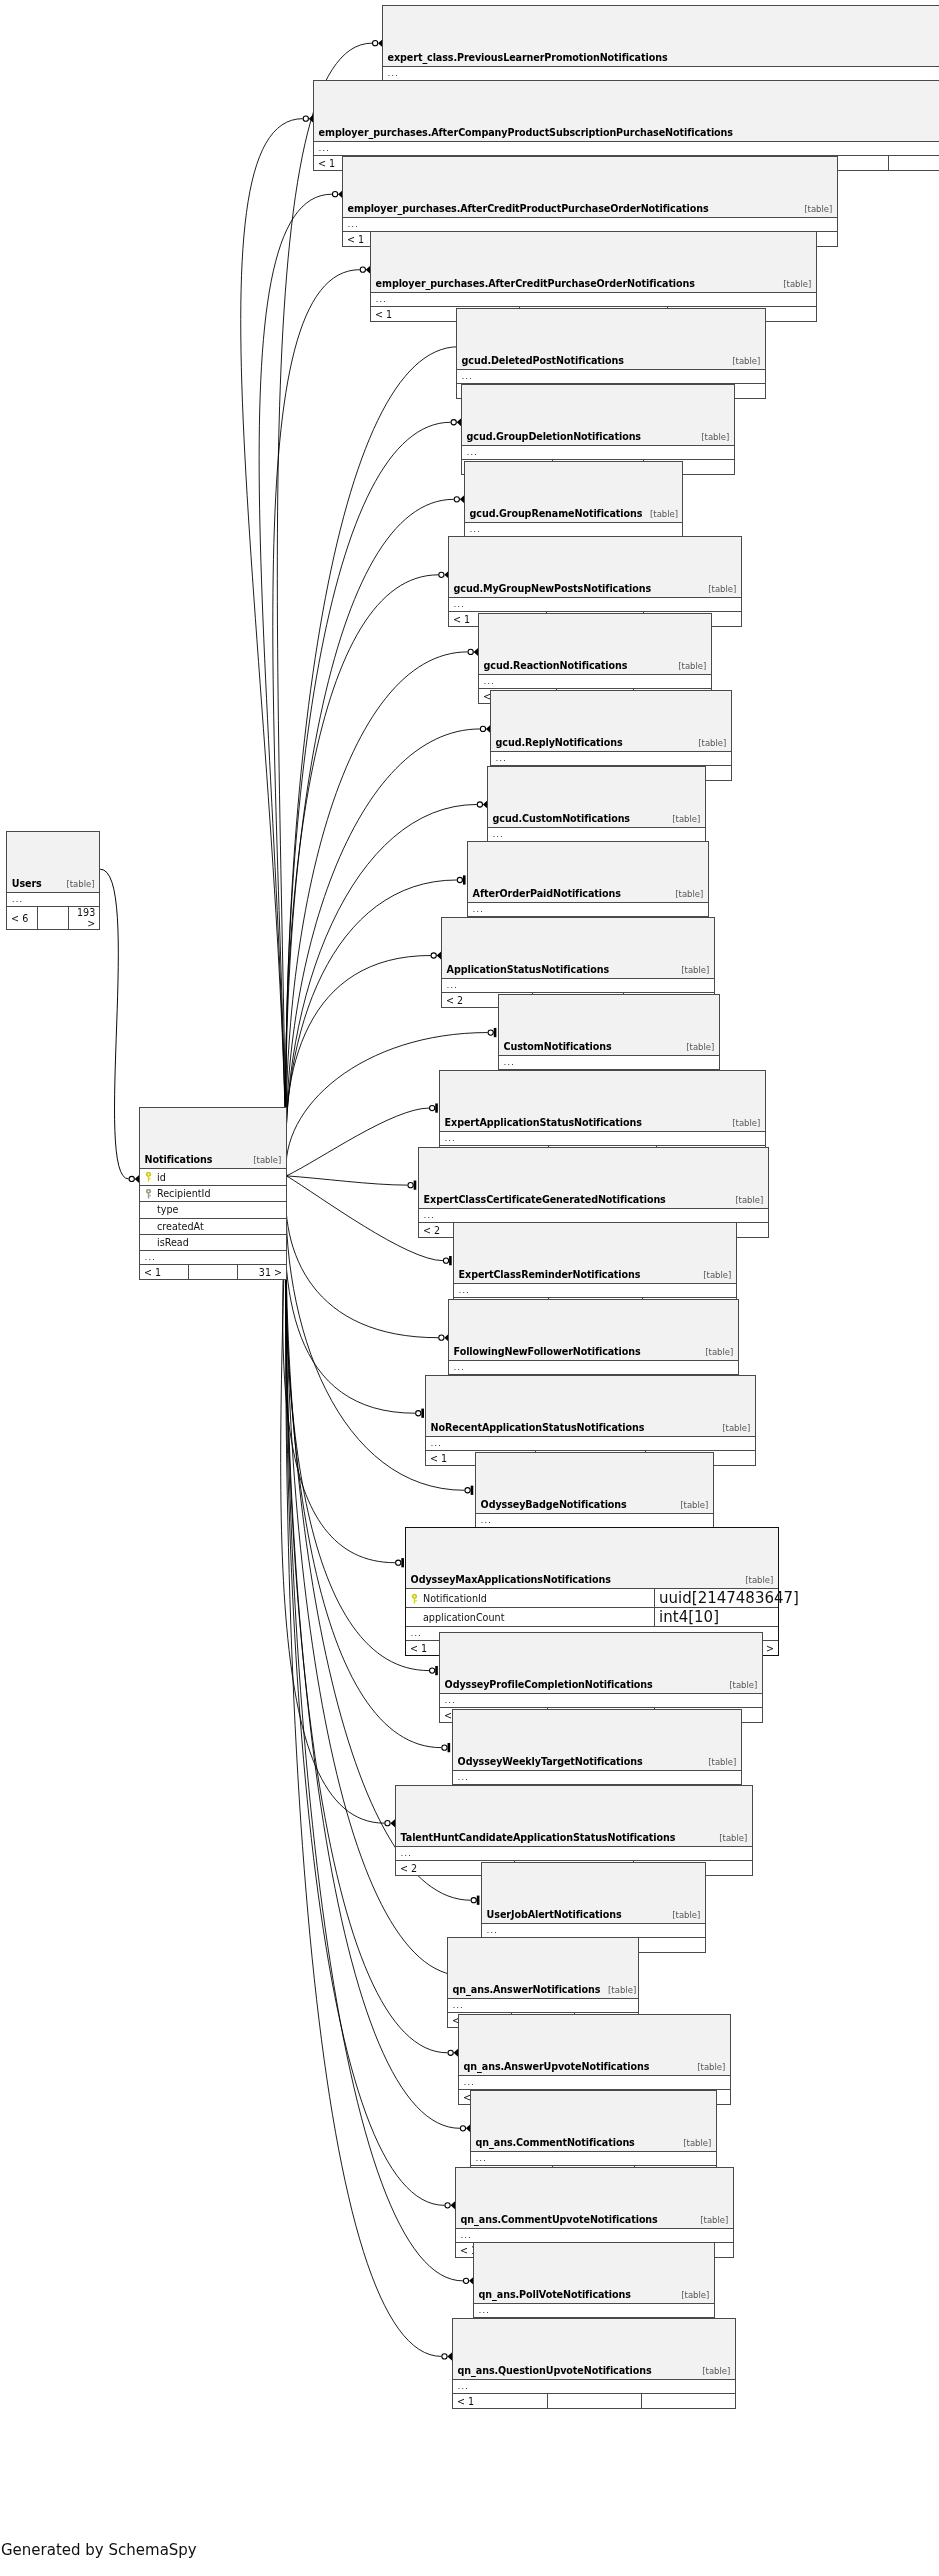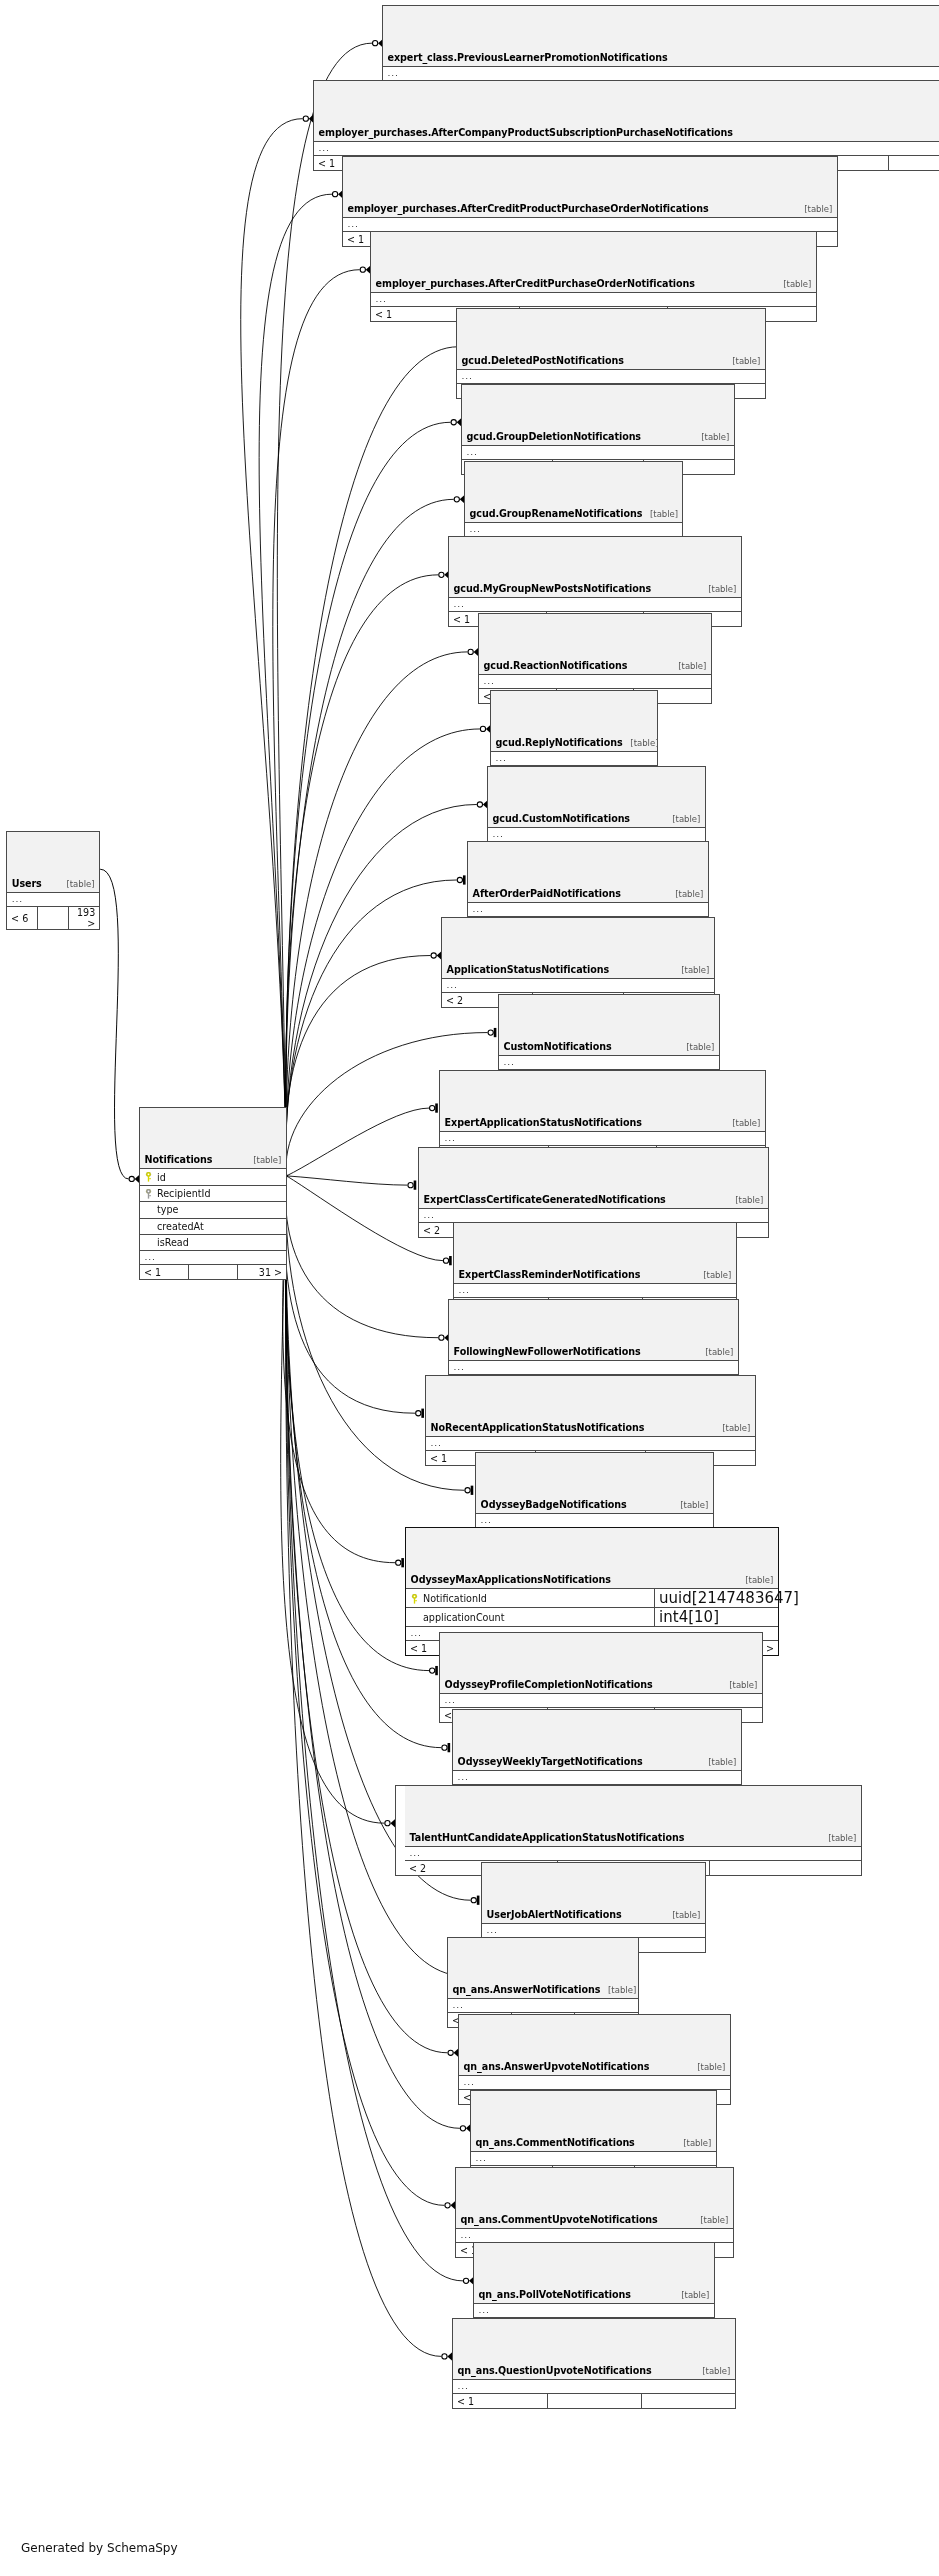--- a/index.html
+++ b/index.html
@@ -114,23 +114,23 @@
     padding: 0 3.9px;
     font-size: 9.6px;
     color: #111;
     border-bottom: none;
   }
   .foot-row td.f-left { border-left: none; text-align: left; }
   .foot-row td.f-mid { text-align: center; }
   .foot-row td.f-right { border-right: none; text-align: right; }
   .footer-note {
     position: absolute;
-    left: 21px;
+    left: 1px;
     top: 2541px;
-    font-size: 12px;
+    font-size: 15px;
     color: #111;
     white-space: nowrap;
   }
 </style>
 </head>
 <body>
 
 <div id="canvas">
 
   <svg id="edges" viewBox="0 0 1219 3343" preserveAspectRatio="none">
@@ -486,21 +486,21 @@
               <td colspan="3">...</td>
             </tr>
             <tr class="foot-row">
               <td class="f-left">&lt; 1</td>
               <td class="f-mid" style="width:52px"></td>
               <td class="f-right" style="width:70px"></td>
             </tr>
           </tbody>
         </table>
       </div>
-      <div class="table-node" style="left: 490px; top: 690px; width: 168px;">
+      <div class="table-node" style="left: 490px; top: 690px; width: 242px;">
         <table class="tbl">
           <tbody>
             <tr class="hdr-row">
               <td colspan="3">
                 <div class="hdr-inner">
                   <span class="tname">gcud.ReplyNotifications</span>
                   <span class="ttag">[table]</span>
                 </div>
               </td>
             </tr>
@@ -819,21 +819,21 @@
               <td colspan="3">...</td>
             </tr>
             <tr class="foot-row">
               <td class="f-left">&lt; 3</td>
               <td class="f-mid" style="width:64px"></td>
               <td class="f-right" style="width:87px"></td>
             </tr>
           </tbody>
         </table>
       </div>
-      <div class="table-node" style="left: 395px; top: 1785px; width: 467px; padding-left: 9px;">
+      <div class="table-node" style="left: 395px; top: 1785px; width: 358px;">
         <table class="tbl">
           <tbody>
             <tr class="hdr-row">
               <td colspan="3">
                 <div class="hdr-inner">
                   <span class="tname">TalentHuntCandidateApplicationStatusNotifications</span>
                   <span class="ttag">[table]</span>
                 </div>
               </td>
             </tr>

